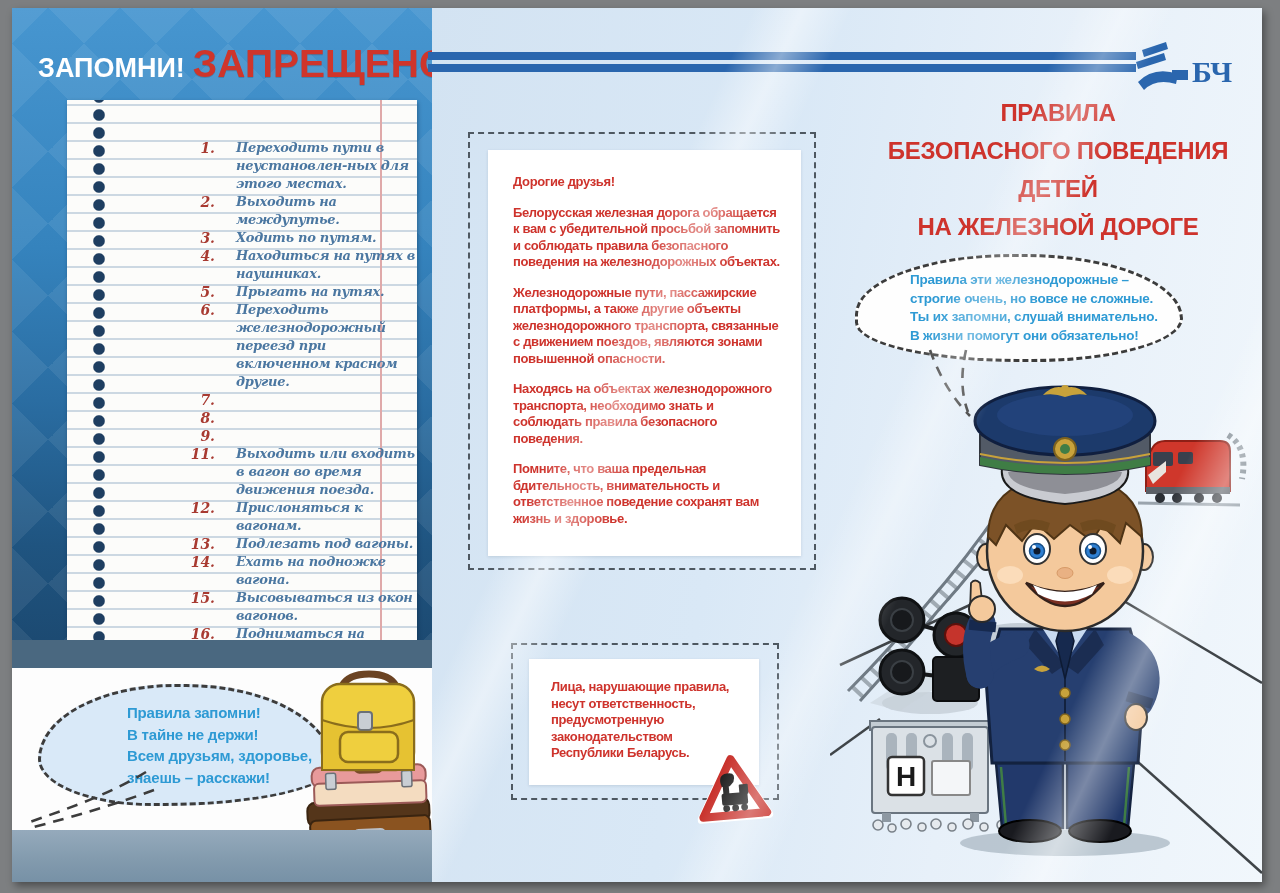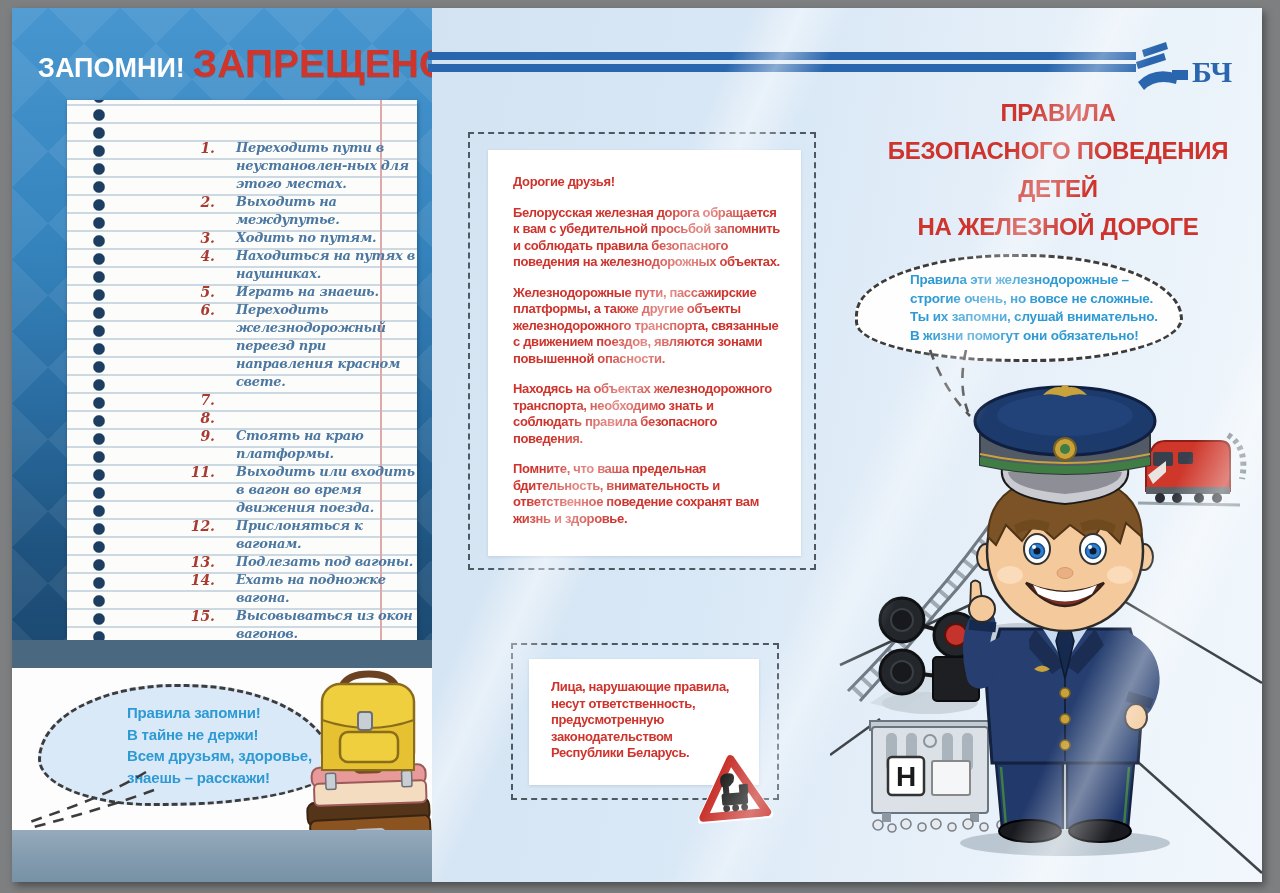--- a/index.html
+++ b/index.html
@@ -124,35 +124,34 @@
             <div class="li-row">
               <span class="li-num">3.</span>
               <span class="li-text">Ходить по путям.</span>
             </div>
             <div class="li-row">
               <span class="li-num">4.</span>
               <span class="li-text">Находиться на путях в наушниках.</span>
             </div>
             <div class="li-row">
               <span class="li-num">5.</span>
-              <span class="li-text">Играть на знаешь.</span>
+              <span class="li-text">Прыгать на путях.</span>
             </div>
             <div class="li-row">
               <span class="li-num">6.</span>
-              <span class="li-text">Переходить железнодорожный переезд при направления красном свете.</span>
+              <span class="li-text">Переходить железнодорожный переезд при включенном красном другие.</span>
             </div>
             <div class="li-row">
               <span class="li-num">7.</span>
             </div>
             <div class="li-row">
               <span class="li-num">8.</span>
             </div>
             <div class="li-row">
               <span class="li-num">9.</span>
-              <span class="li-text">Стоять на краю платформы.</span>
             </div>
             <div class="li-row">
               <span class="li-num">11.</span>
               <span class="li-text">Выходить или входить в вагон во время движения поезда.</span>
             </div>
             <div class="li-row">
               <span class="li-num">12.</span>
               <span class="li-text">Прислоняться к вагонам.</span>
             </div>
             <div class="li-row">

